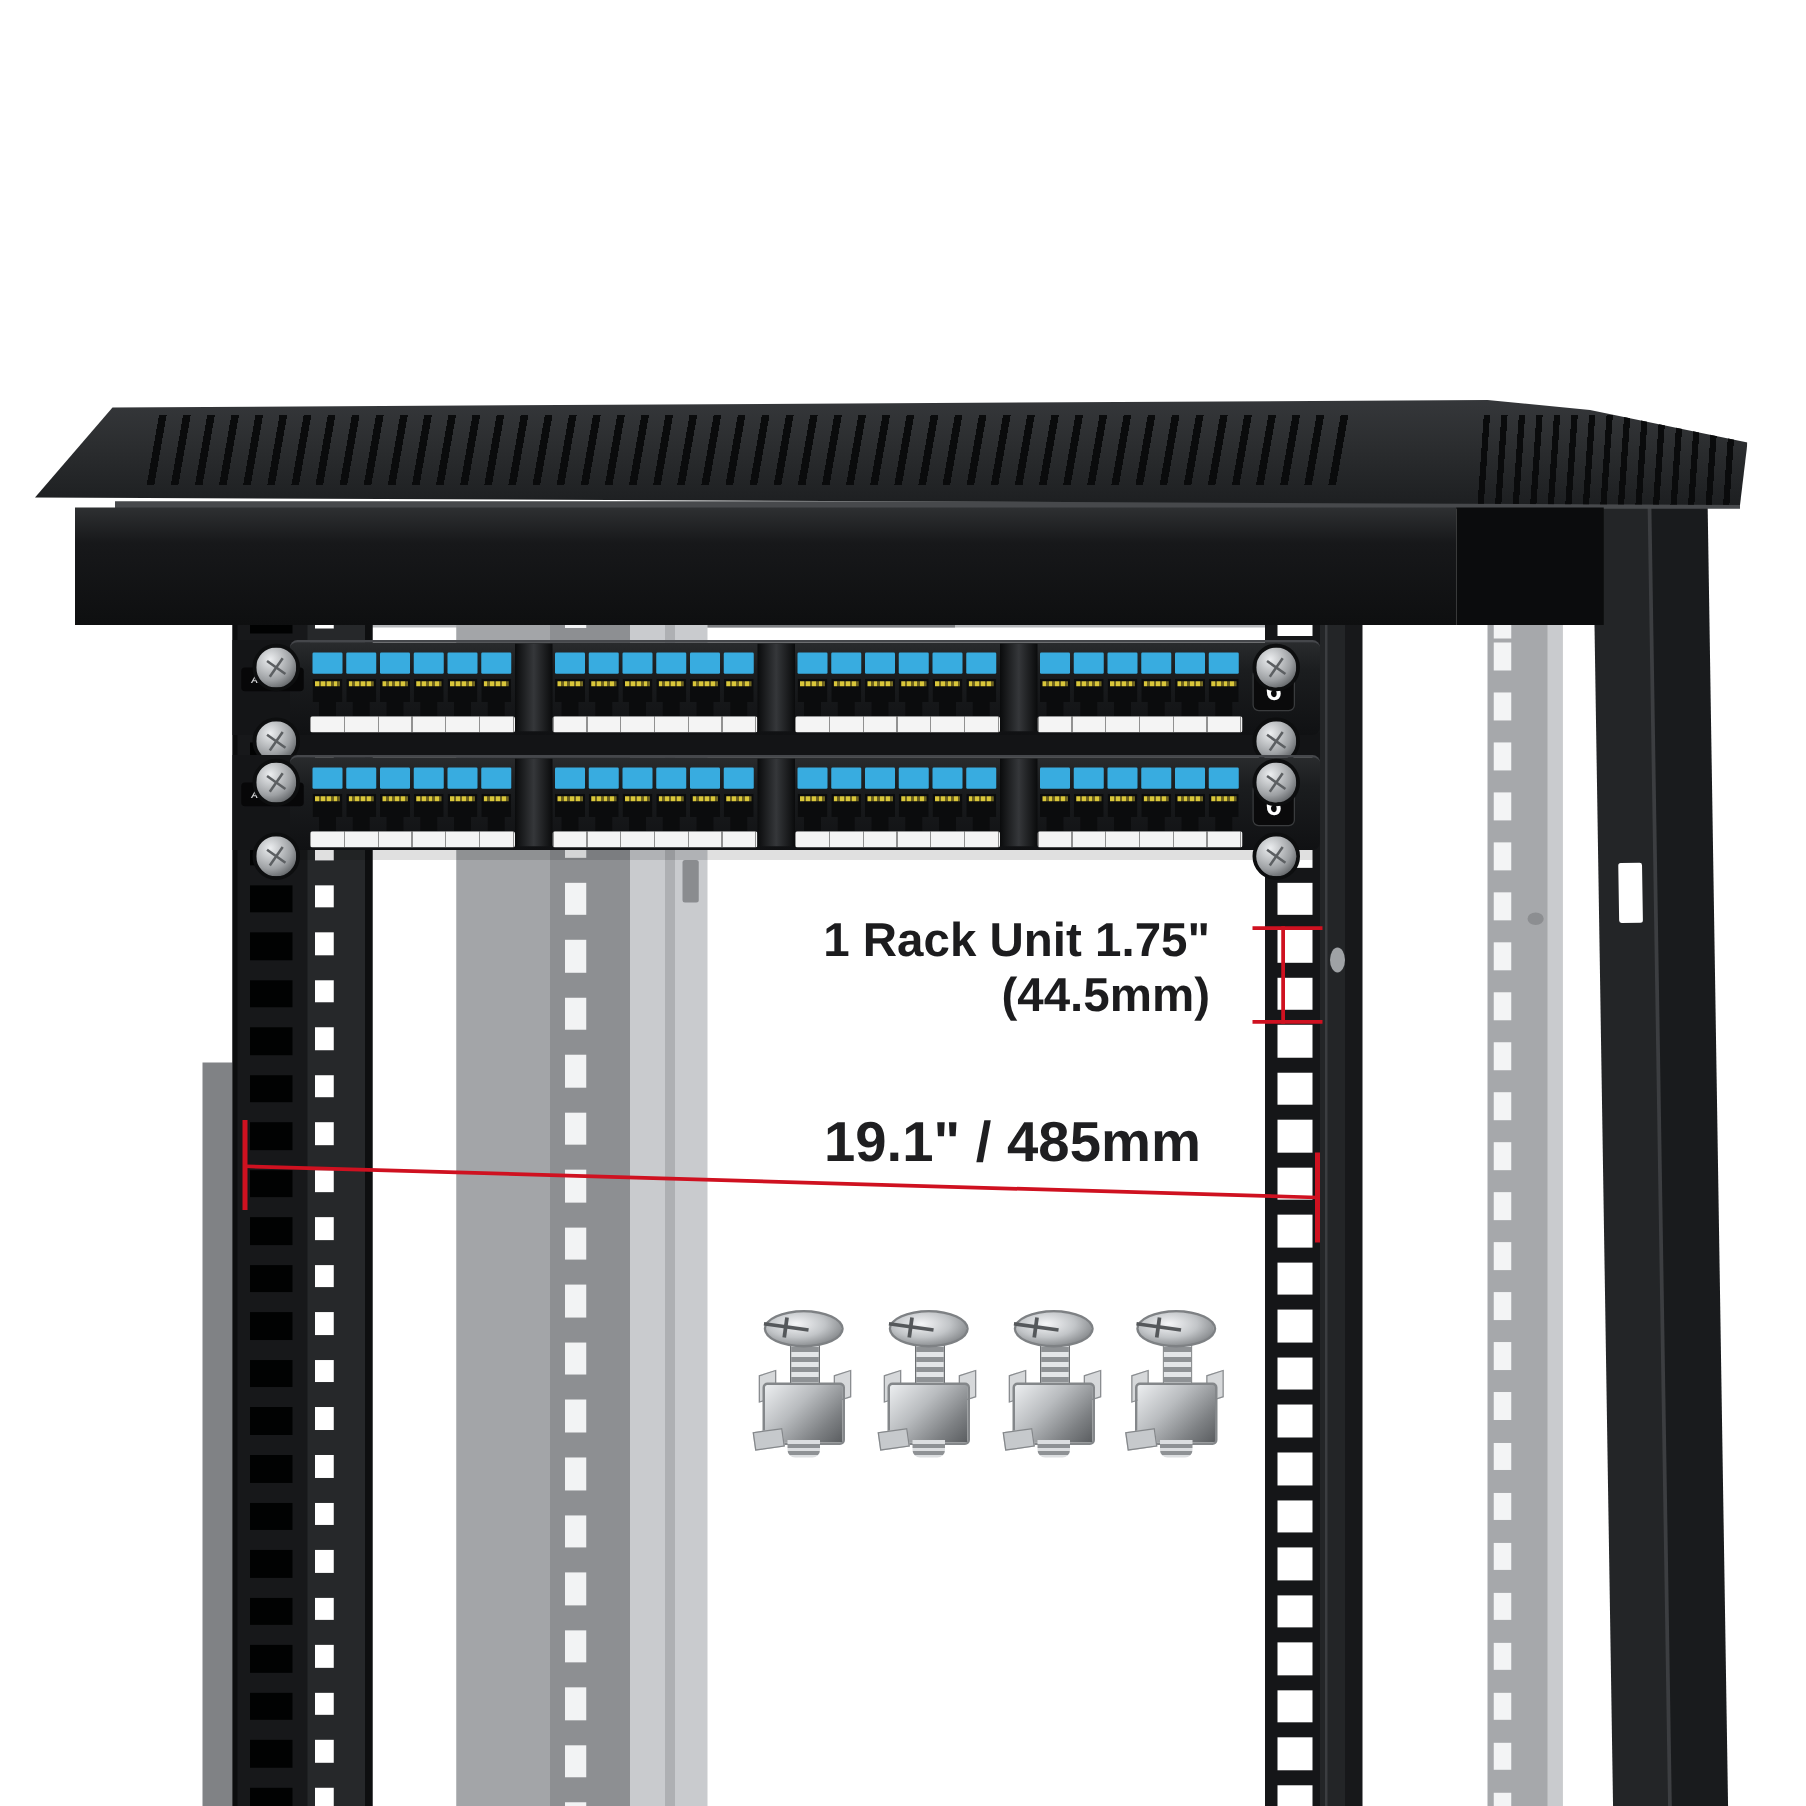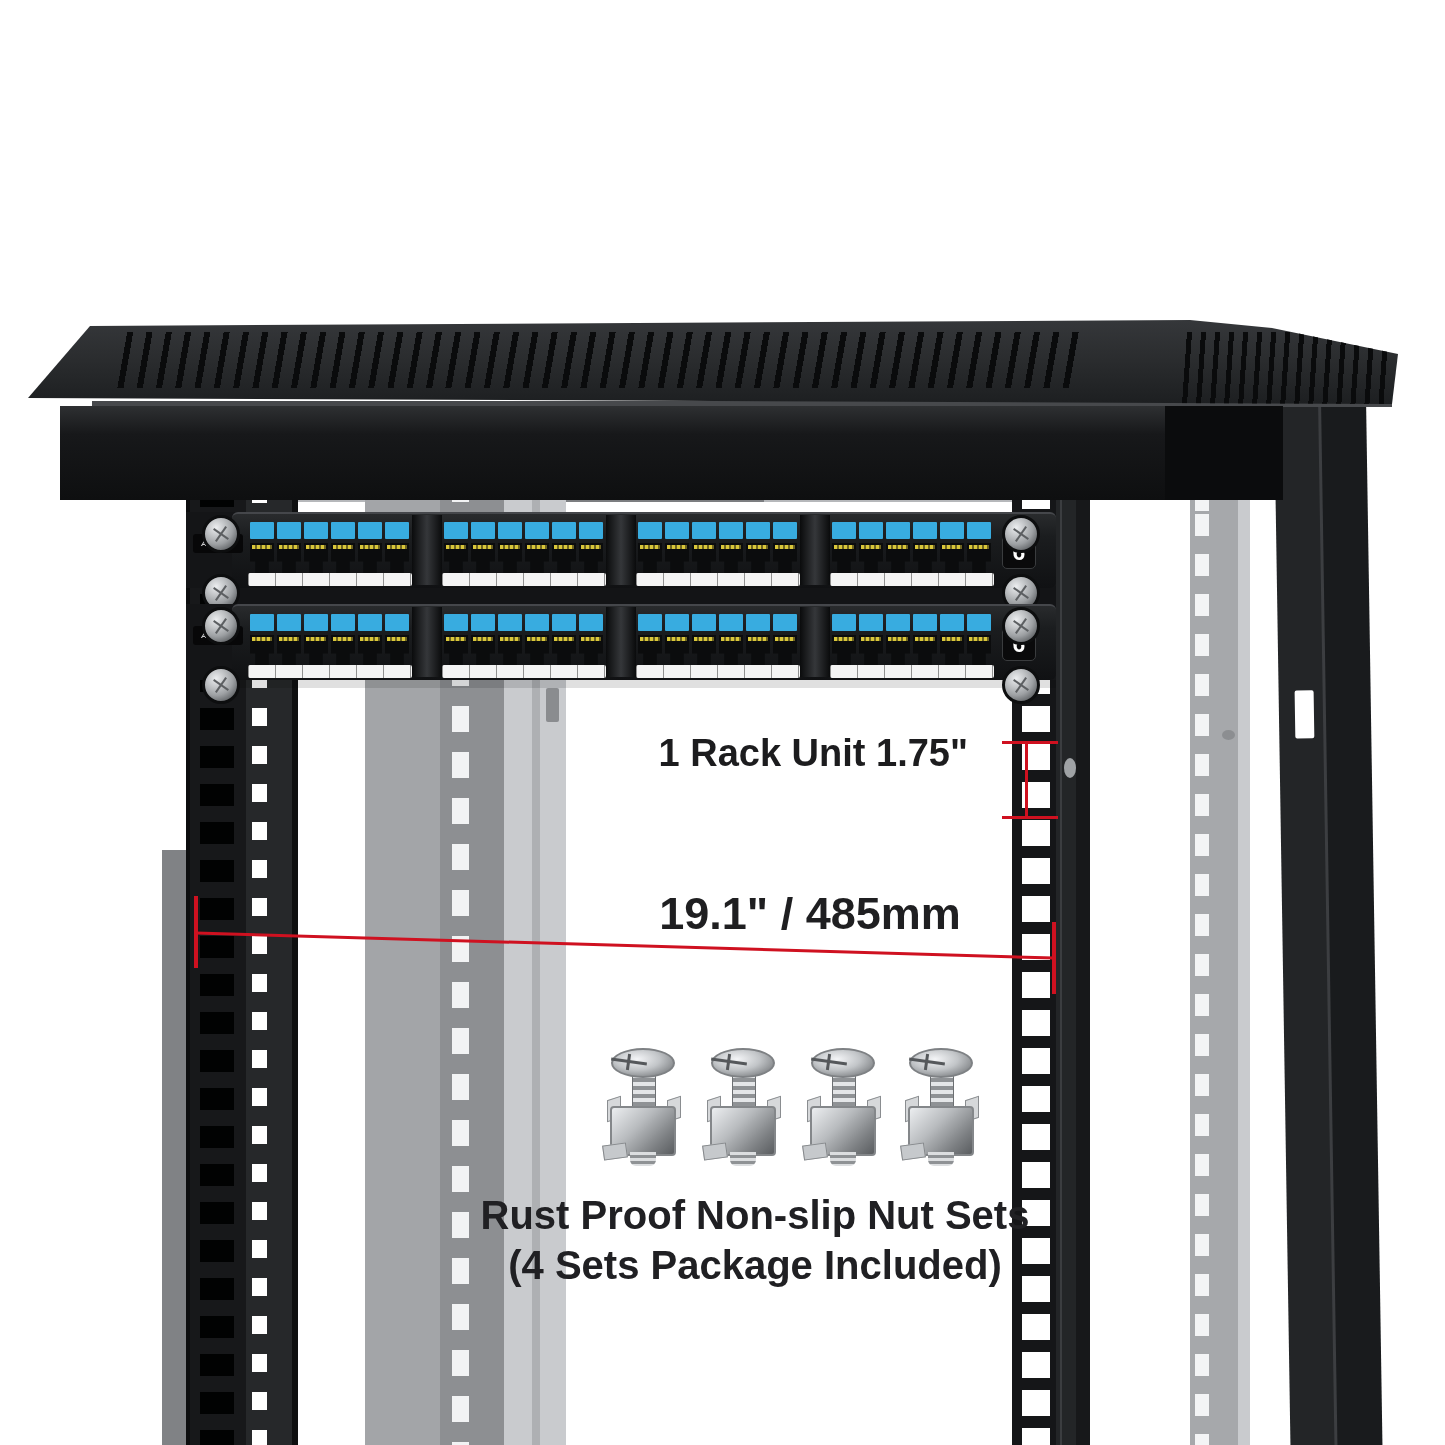--- a/index.html
+++ b/index.html
@@ -458,20 +458,21 @@
       </div>
     </div>
   <div class="abs panel-gap" style="z-index:4"></div>
   <div class="abs panel-shadow" style="z-index:4"></div>
 
   <div class="abs red ru-h1" style="z-index:8"></div>
   <div class="abs red ru-h2" style="z-index:8"></div>
   <div class="abs red ru-v" style="z-index:8"></div>
   <div class="ru-text" style="z-index:8">
     <div>1 Rack Unit 1.75"</div>
+    <div>(44.5mm)</div>
   </div>
 
   <svg class="dim-svg" width="1445" height="1445" style="z-index:8">
     <line x1="196" y1="933" x2="1054" y2="958" stroke="#cf1120" stroke-width="3"></line>
     <line x1="196" y1="896" x2="196" y2="968" stroke="#cf1120" stroke-width="4"></line>
     <line x1="1054" y1="922" x2="1054" y2="994" stroke="#cf1120" stroke-width="4"></line>
   </svg>
   <div class="dim-label" style="z-index:9">19.1" / 485mm</div>
 
   <div id="nuts">
@@ -514,18 +515,14 @@
         <div class="wing wingR"></div>
         <div class="cage"></div>
         <div class="tab"></div>
         <div class="tip"></div>
         <div class="head"></div>
         <div class="slotH"></div>
         <div class="slotV"></div>
       </div>
     </div>
 
-  <div class="hw-text">
-    <div>Rust Proof Non-slip Nut Sets</div>
-    <div>(4 Sets Package Included)</div>
-  </div>
 
 </div>
 
 </body></html>

